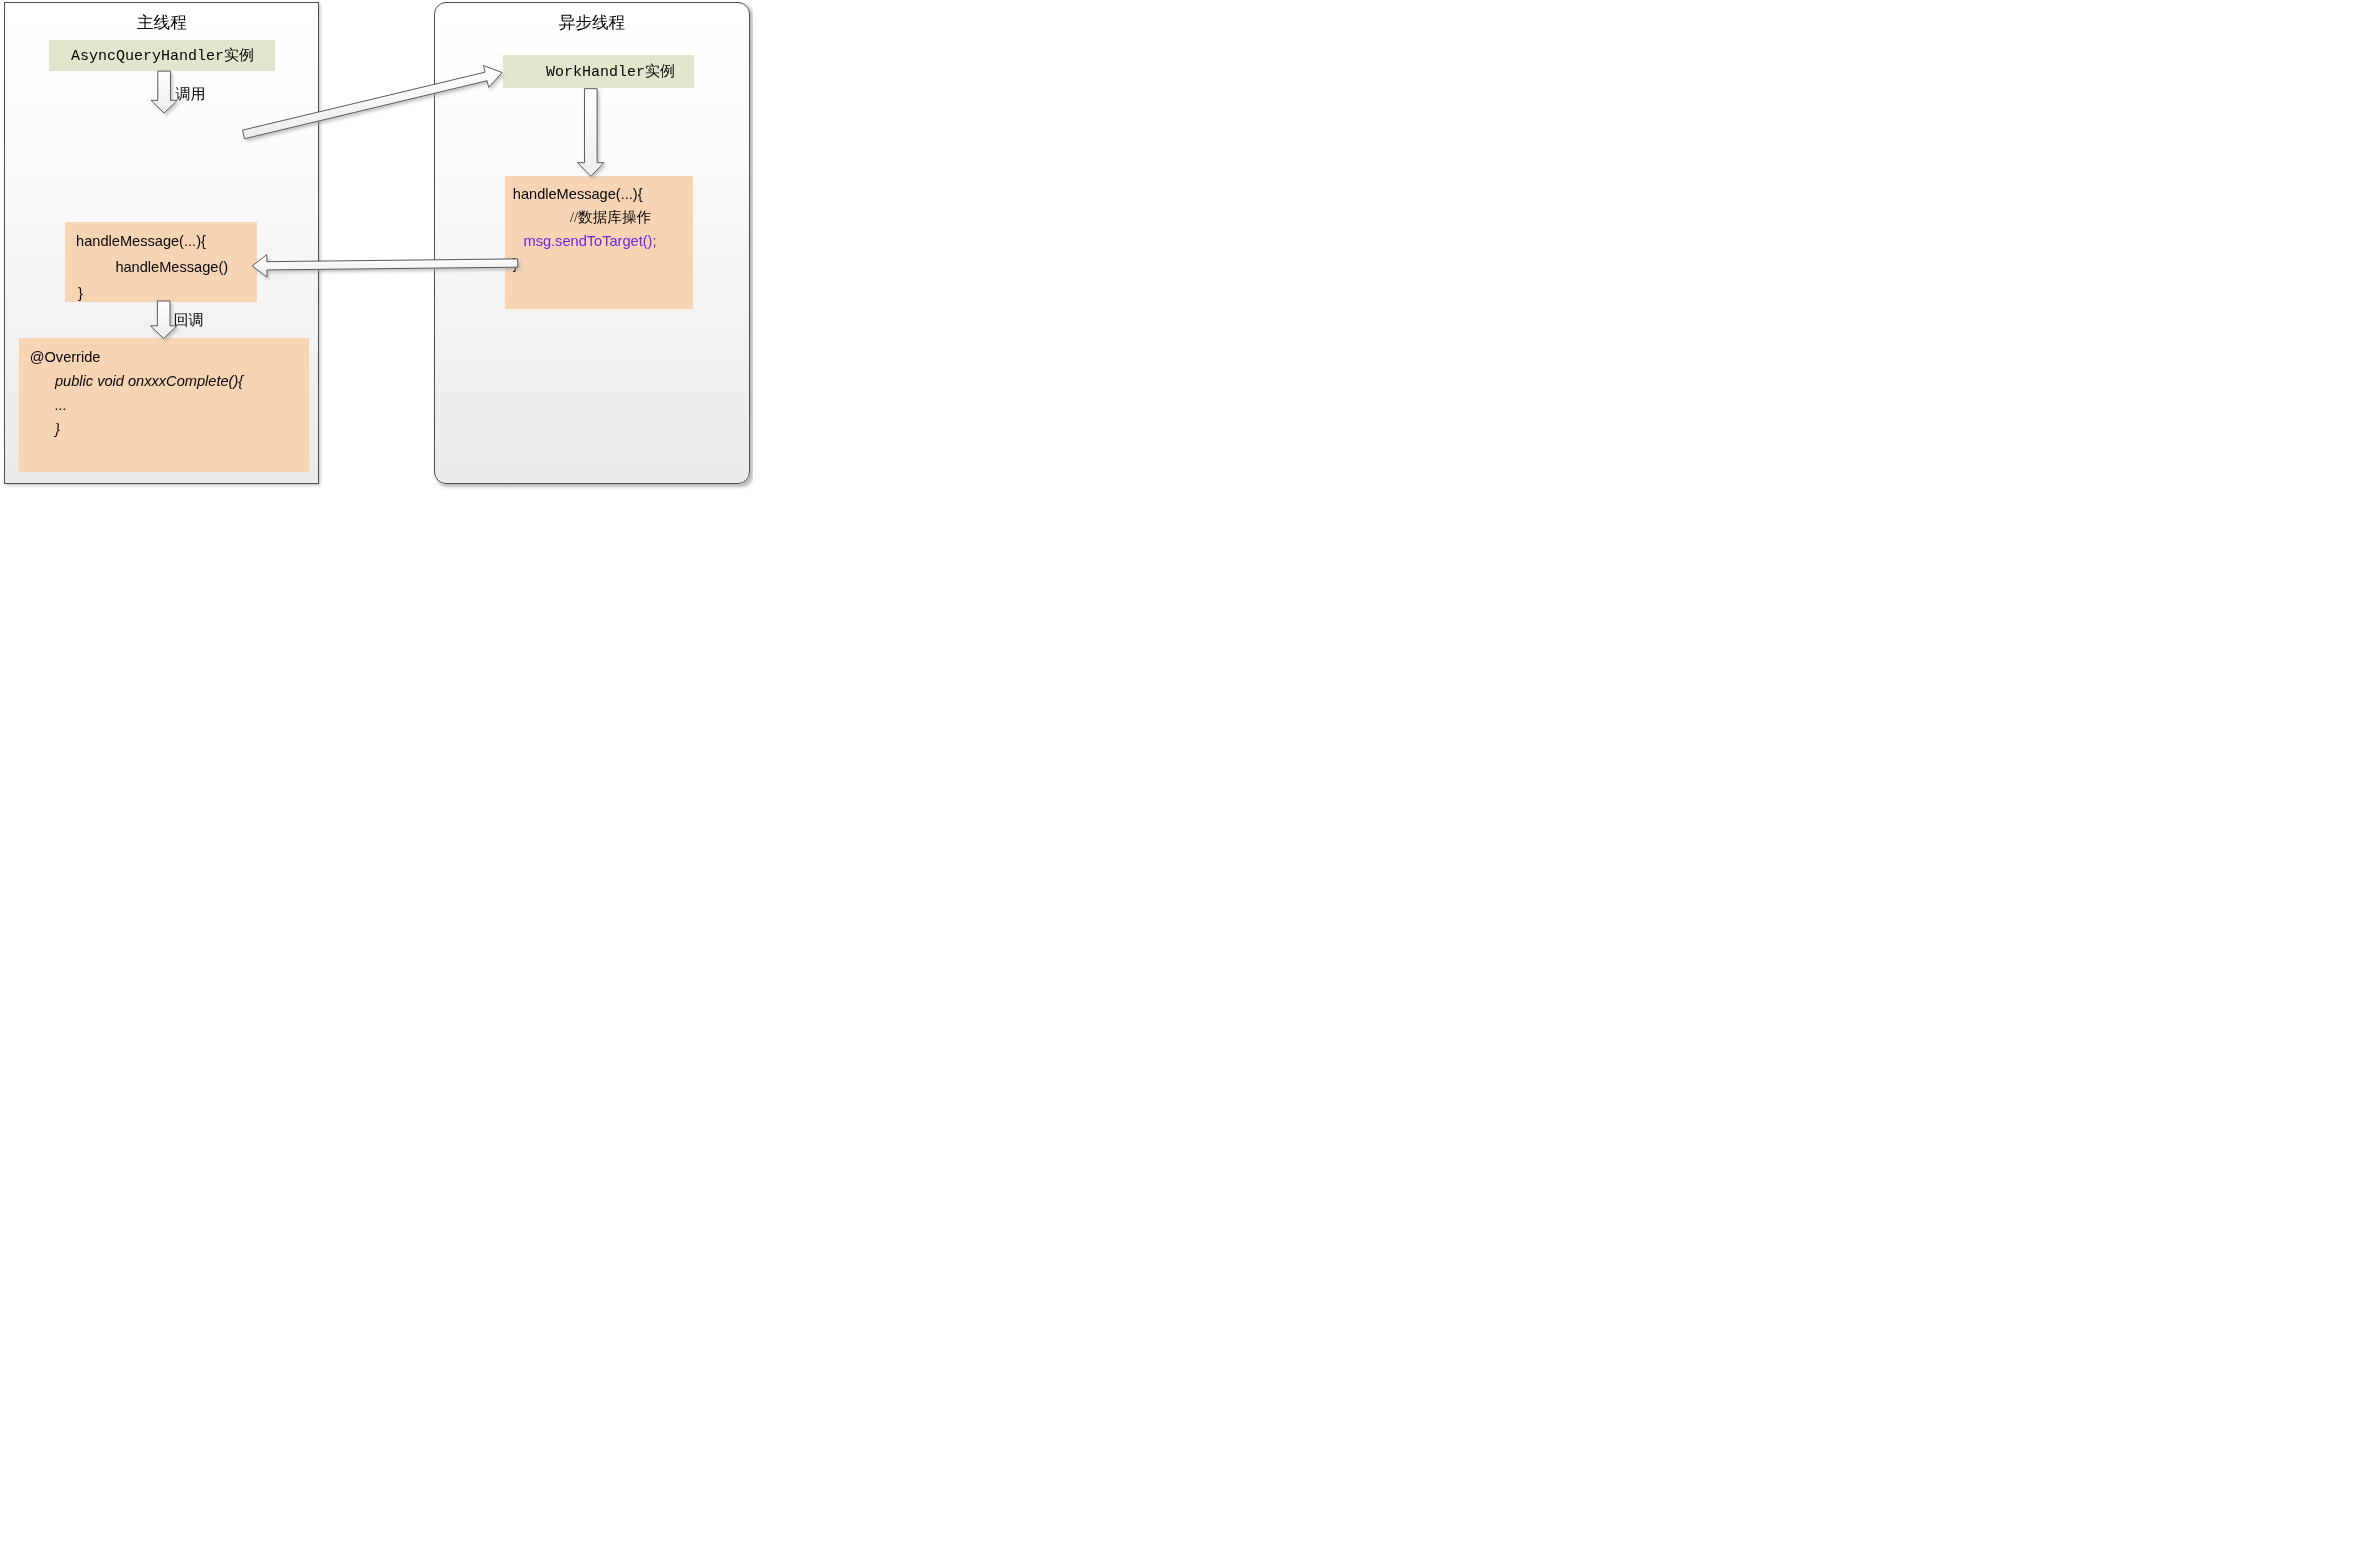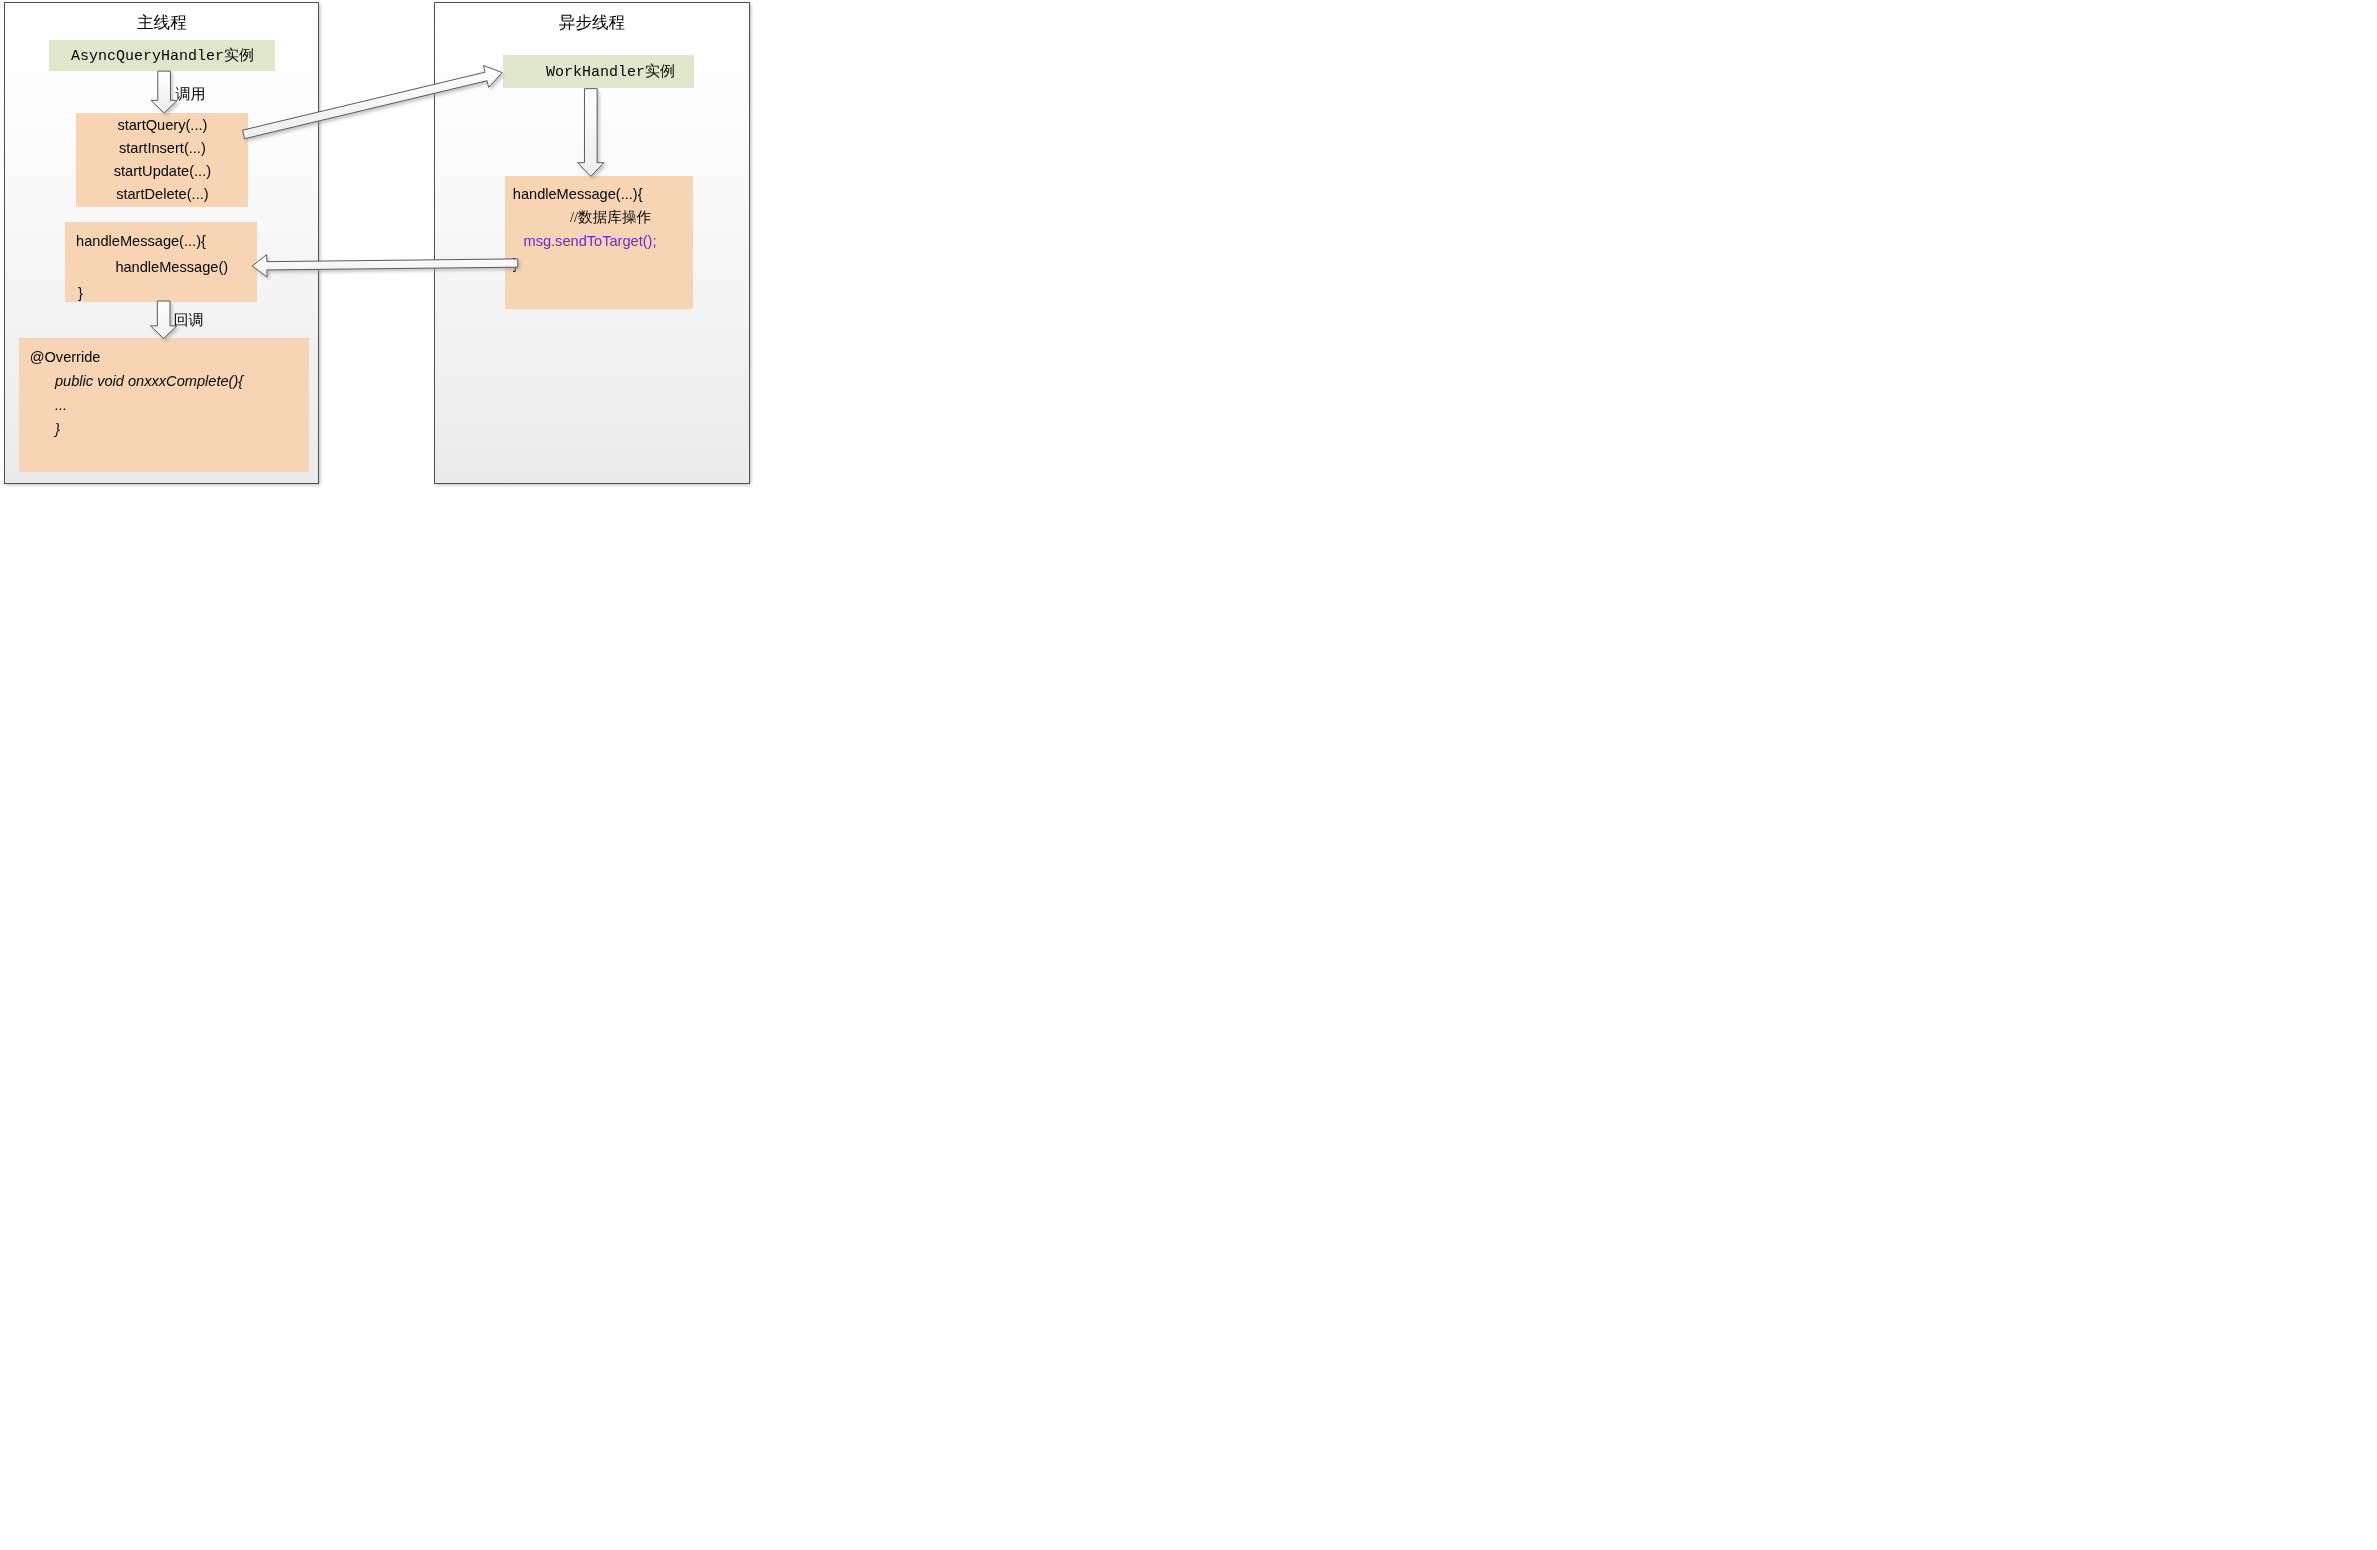--- a/index.html
+++ b/index.html
@@ -6,21 +6,21 @@
   .canvas{
     position:relative;width:753px;height:491px;background:#ffffff;overflow:hidden;
     font-family:"Liberation Sans","DejaVu Sans",sans-serif;color:#060606;
   }
   .panel{
     position:absolute;box-sizing:border-box;border:1.5px solid #4e4e4e;
     background:linear-gradient(180deg,#ffffff 0%,#fcfcfc 28%,#f2f2f2 68%,#eaeaea 100%);
     box-shadow:2.4px 2.4px 3.4px rgba(0,0,0,0.28);
   }
   .panel-main{left:4.4px;top:1.9px;width:315px;height:482px;}
-  .panel-async{left:434px;top:1.9px;width:316px;height:482px;}
+  .panel-async{left:434px;top:1.9px;width:316px;height:482px;border-radius:12px;}
   .panel-title{
     position:absolute;top:8.8px;left:0;width:100%;text-align:center;
     font-family:"Liberation Serif","DejaVu Serif",serif;font-size:16.6px;color:#000;
   }
   .box{position:absolute;box-sizing:border-box;}
   .green{background:#dfe6cb;}
   .orange{background:#f6d4b4;}
   .instance{display:flex;align-items:center;justify-content:center;font-size:15px;font-family:Liberation Mono, monospace;}
   .inst-main{left:44px;top:37px;width:226px;height:31px;}
   .inst-async{left:68px;top:52px;width:191px;height:33px;padding-left:24px;}
@@ -57,26 +57,20 @@
 
   <section class="panel panel-main">
     <div class="panel-title">主线程</div>
 
     <div class="box green instance inst-main">
       <span>AsyncQueryHandler实例</span>
     </div>
 
     <span class="flow-label lbl-call">调用</span>
 
-    <div class="box orange start-box">
-      <div class="line">startQuery(...)</div>
-      <div class="line">startInsert(...)</div>
-      <div class="line">startUpdate(...)</div>
-      <div class="line">startDelete(...)</div>
-    </div>
 
     <div class="box orange hm-main">
       <div class="line l0">handleMessage(...){</div>
       <div class="line l1">handleMessage()</div>
       <div class="line l2">}</div>
     </div>
 
     <span class="flow-label lbl-callback">回调</span>
 
     <div class="box orange override-box">

